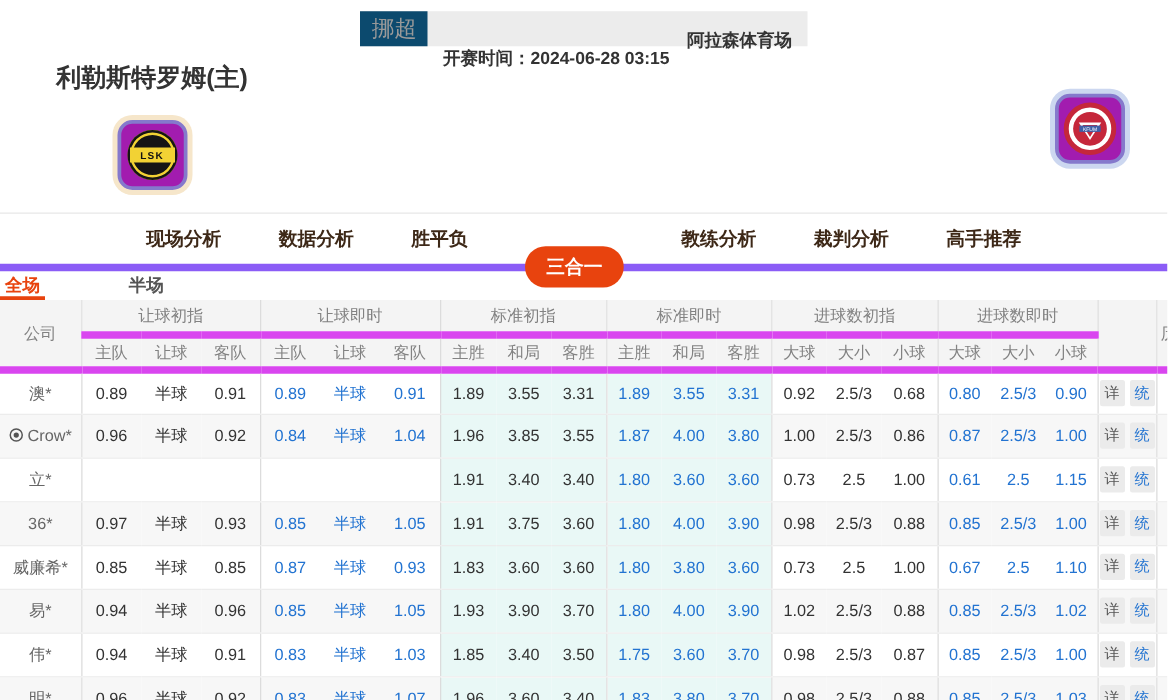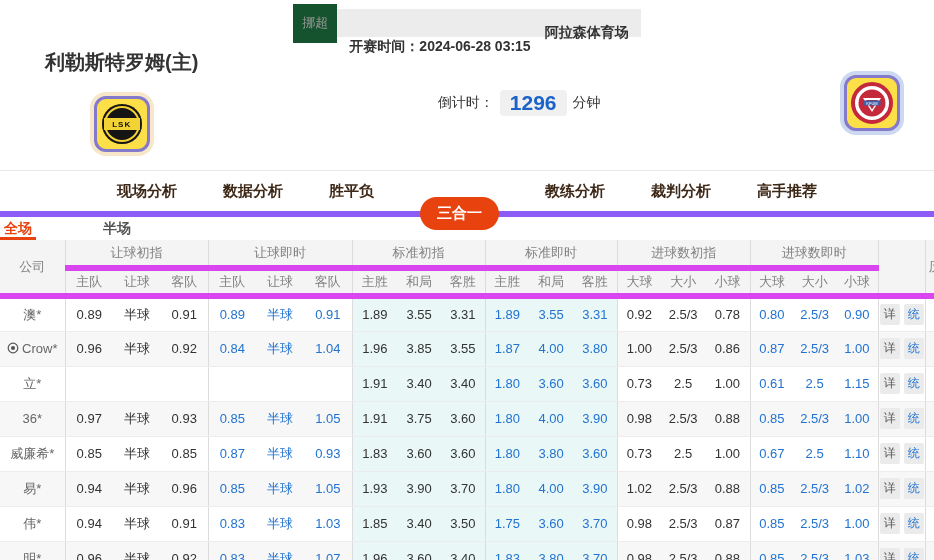--- a/index.html
+++ b/index.html
@@ -2,35 +2,35 @@
 <html><head>
 <meta charset="utf-8">
 <style>
   * { margin:0; padding:0; box-sizing:border-box; }
   html,body { width:934px; height:560px; overflow:hidden; background:#fff;
     font-family:"Liberation Sans","DejaVu Sans",sans-serif; }
 
   
   .meta-wrap { display:flex; justify-content:center; padding-top:9px; }
   .meta-bar { display:inline-flex; align-items:center; background:#ececec; height:28px; }
-  .meta-league { background:#14532d; color:#999; font-size:13px; padding:0 9px;
-    height:39px; display:flex; align-items:center; }
+  .meta-league { background:#0c4a6e; color:#999; font-size:18px; padding:0 9px;
+    height:28px; display:flex; align-items:center; }
   .meta-kickoff { font-size:14px; font-weight:bold; color:#333; padding:0 12px 0 12px;margin-top:48px; }
   .meta-venue { font-size:14px; font-weight:bold; color:#333; padding:0 12px 0 2px;margin-top:19px; }
 
   
   .match-header { display:flex; align-items:center; justify-content:space-between;
     padding:12px 30px 14px 45px; }
   .team { display:flex; align-items:center; gap:16px;flex-direction:column; }
   .team-name { font-size:20px; font-weight:bold; color:#333; }
   .logo-frame { width:64px; height:64px; border-radius:16px; display:flex;
     align-items:center; justify-content:center; }
   .logo-frame.home { background:#f6e6ca; }
   .logo-frame.away { background:#ccd7f0; }
-  .logo-box { width:56px; height:56px; background:#fde047; border:3px solid #8579cc;
+  .logo-box { width:56px; height:56px; background:#a21caf; border:3px solid #8579cc;
     border-radius:12px; display:flex; align-items:center; justify-content:center; }
   .lsk-circle { width:40px; height:40px; border-radius:50%; background:#151515;
     position:relative; box-shadow:inset 0 0 0 2px #151515, inset 0 0 0 4px #f2d234; }
   .lsk-band { position:absolute; left:2px; right:2px; top:14px; height:12px;
     background:#f2d234; display:flex; align-items:center; justify-content:center;
     font-size:8px; font-weight:bold; color:#111; letter-spacing:1px; }
   .countdown { display:flex; align-items:center; gap:6px; }
   .countdown-label, .countdown-unit { font-size:14px; color:#333; }
   .countdown-value { font-size:21px; font-weight:bold; color:#1b62c9;
     background:#f0f0f0; border-radius:4px; padding:1px 10px; }
@@ -84,25 +84,20 @@
     <span class="team-name">利勒斯特罗姆(主)</span>
     <div class="logo-frame home">
       <div class="logo-box">
         <div class="lsk-circle">
           <div class="lsk-band">LSK</div>
         </div>
       </div>
     </div>
   </div>
 
-  <div class="countdown">
-    <span class="countdown-label">倒计时：</span>
-    <span class="countdown-value">1296</span>
-    <span class="countdown-unit">分钟</span>
-  </div>
 
   <div class="team">
     <div class="logo-frame away">
       <div class="logo-box">
         <svg width="44" height="44" viewBox="0 0 44 44">
           <circle cx="22" cy="22" r="19" fill="#fff" stroke="#c5273b" stroke-width="4"></circle>
           <circle cx="22" cy="22" r="13.5" fill="#c5273b"></circle>
           <polygon points="13,17 31,17 22,31" fill="#fff"></polygon>
           <polygon points="16,19 28,19 22,28.5" fill="#c5273b"></polygon>
           <rect x="13.5" y="19.5" width="17" height="5" fill="#3f5fa7"></rect>
@@ -195,21 +190,21 @@
         <td class="live">半球</td>
         <td class="live">0.91</td>
         <td class="gb std">1.89</td>
         <td class="std">3.55</td>
         <td class="std">3.31</td>
         <td class="gb std live">1.89</td>
         <td class="std live">3.55</td>
         <td class="std live">3.31</td>
         <td class="gb">0.92</td>
         <td class="">2.5/3</td>
-        <td class="">0.78</td>
+        <td class="">0.68</td>
         <td class="gb live">0.80</td>
         <td class="live">2.5/3</td>
         <td class="live">0.90</td>
         <td class="gb"><span class="mini-btn">详</span><span class="mini-btn stat">统</span></td>
         <td class="gb clip"></td>
       </tr>
       <tr class="even">
         <td class="col-company"><svg class="ball" viewBox="0 0 12 12">
             <circle cx="6" cy="6" r="4.8" fill="none" stroke="#555" stroke-width="1.2"></circle>
             <circle cx="6" cy="6" r="2.1" fill="#555"></circle>

